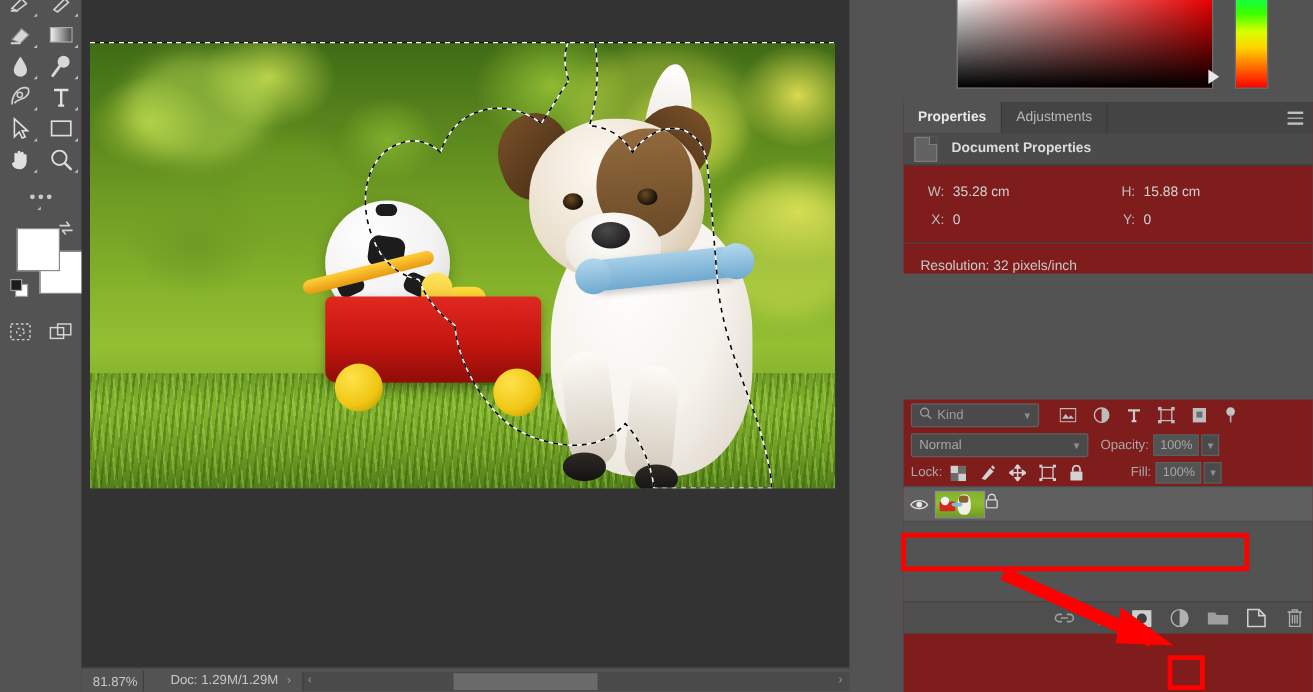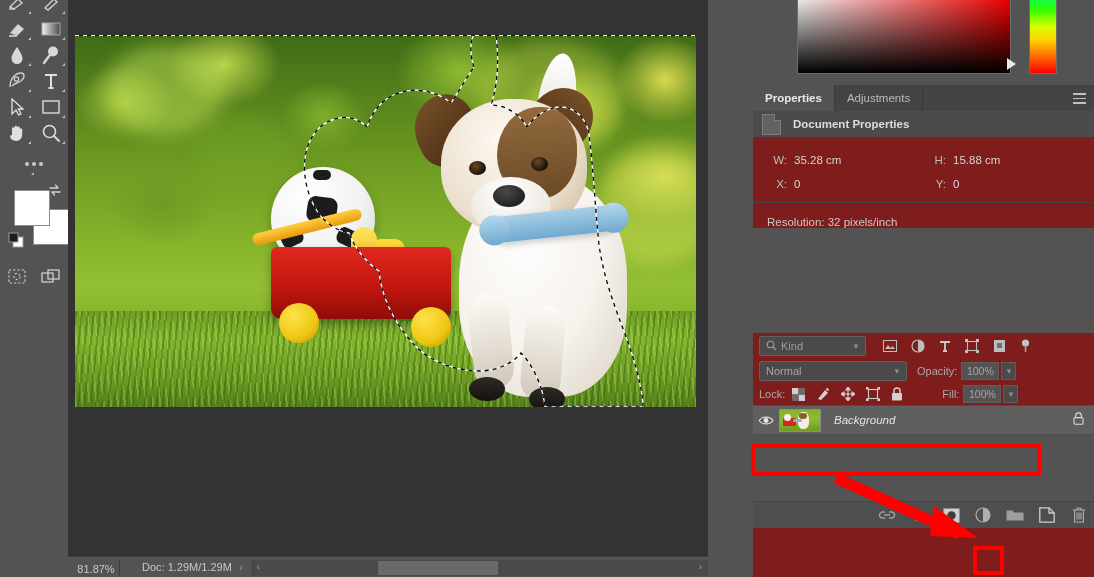--- a/index.html
+++ b/index.html
@@ -588,21 +588,20 @@
             </svg>
         </div>
         <div class="lr-thumb">
           <div style="position:absolute;inset:0;background:linear-gradient(180deg,#86b22d 0%,#8fbb31 45%,#6e9c22 100%);"></div>
           <div style="position:absolute;left:3px;top:8px;width:13px;height:8px;background:#d02a1d;border-radius:1px;"></div>
           <div style="position:absolute;left:4px;top:4px;width:7px;height:7px;border-radius:50%;background:#f4f4f4;"></div>
           <div style="position:absolute;left:18px;top:2px;width:11px;height:17px;border-radius:40%;background:#f3efe6;"></div>
           <div style="position:absolute;left:19px;top:3px;width:8px;height:6px;border-radius:40%;background:#8c5f2d;"></div>
           <div style="position:absolute;left:13px;top:9px;width:9px;height:3px;border-radius:2px;background:#7fb8dd;"></div>
         </div>
-        <div class="lr-name">Background</div>
         <div class="lr-lock">
           <svg width="11" height="13" viewBox="0 0 11 13">
               <path d="M2.6 5.6 V3.8 a2.9 2.9 0 0 1 5.8 0 V5.6" fill="none" stroke="#dadada" stroke-width="1.1"></path>
               <rect x="1" y="5.6" width="9" height="6.6" rx="1" fill="none" stroke="#dadada" stroke-width="1.1"></rect>
             </svg>
         </div>
       </div>
 
       <div class="layers-empty"></div>
 

